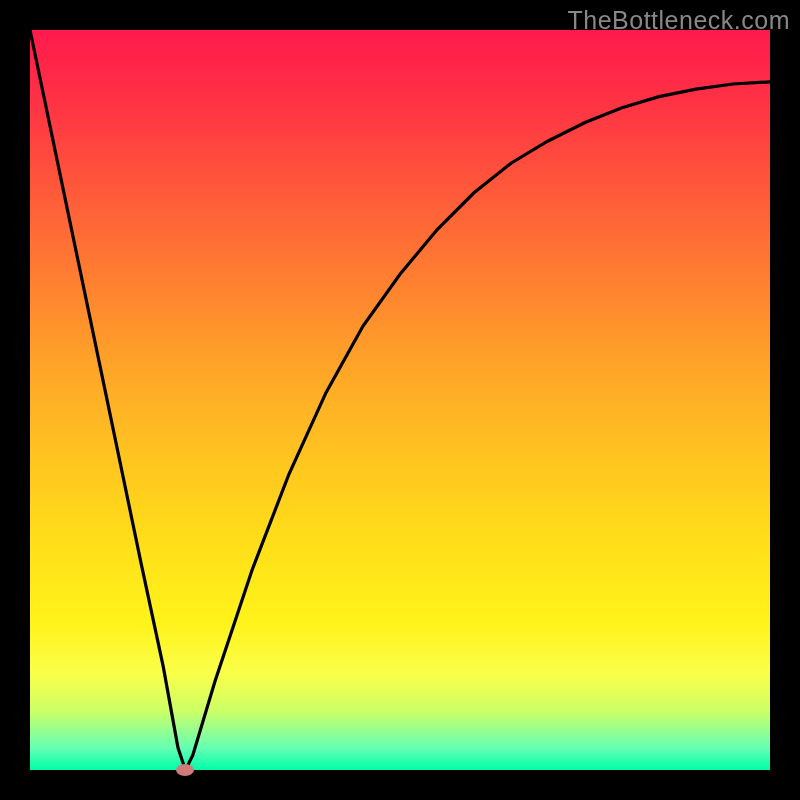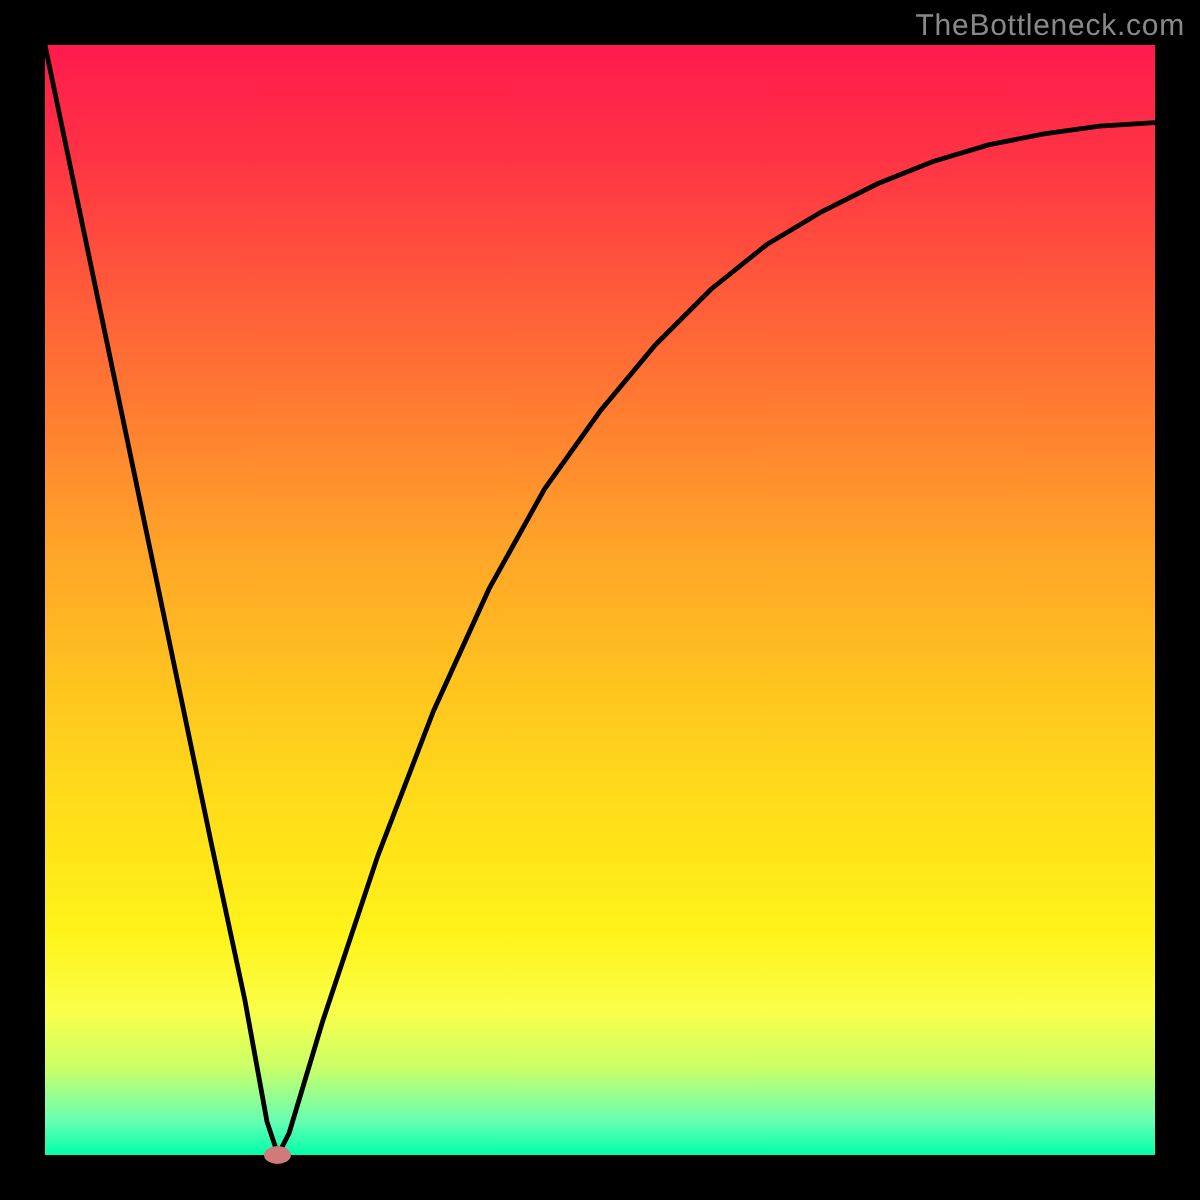--- a/index.html
+++ b/index.html
@@ -45,21 +45,21 @@
     top: 0;
     width: 740px;
     height: 740px;
     overflow: visible;
   }
   .watermark {
     position: absolute;
     top: 6px;
     right: 10px;
     color: #888;
-    font-size: 20px;
+    font-size: 25px;
     letter-spacing: 0.5px;
     user-select: none;
   }
   .bottom-dot {
     position: absolute;
     width: 18px;
     height: 12px;
     border-radius: 50%;
     background: #d07a7a;
   }

